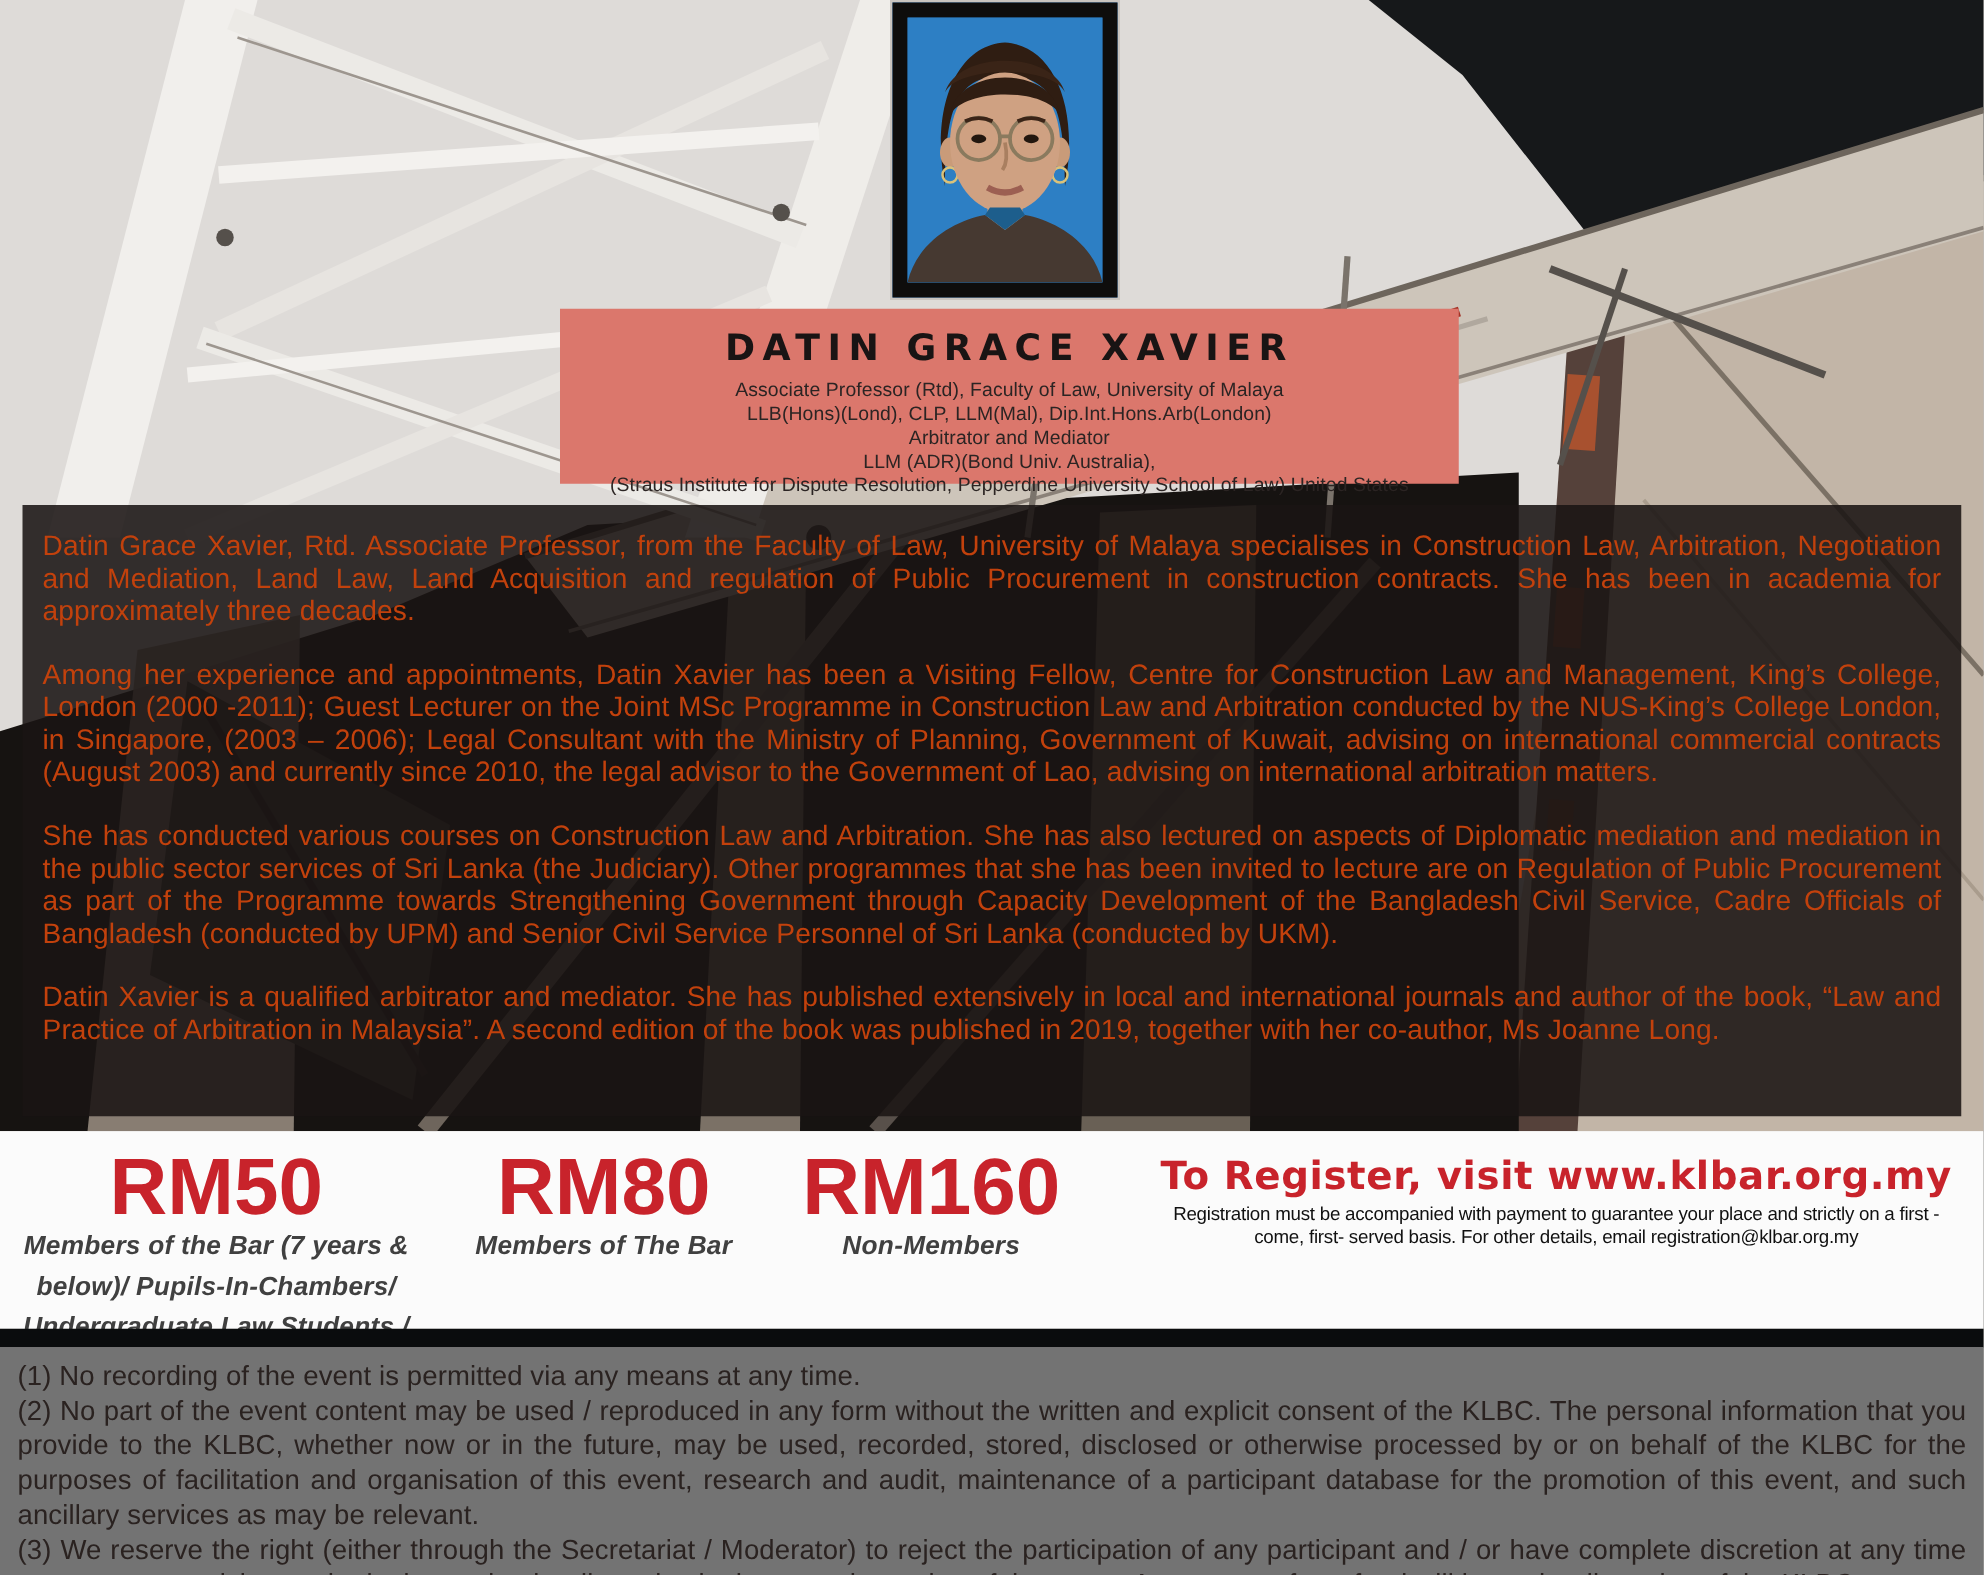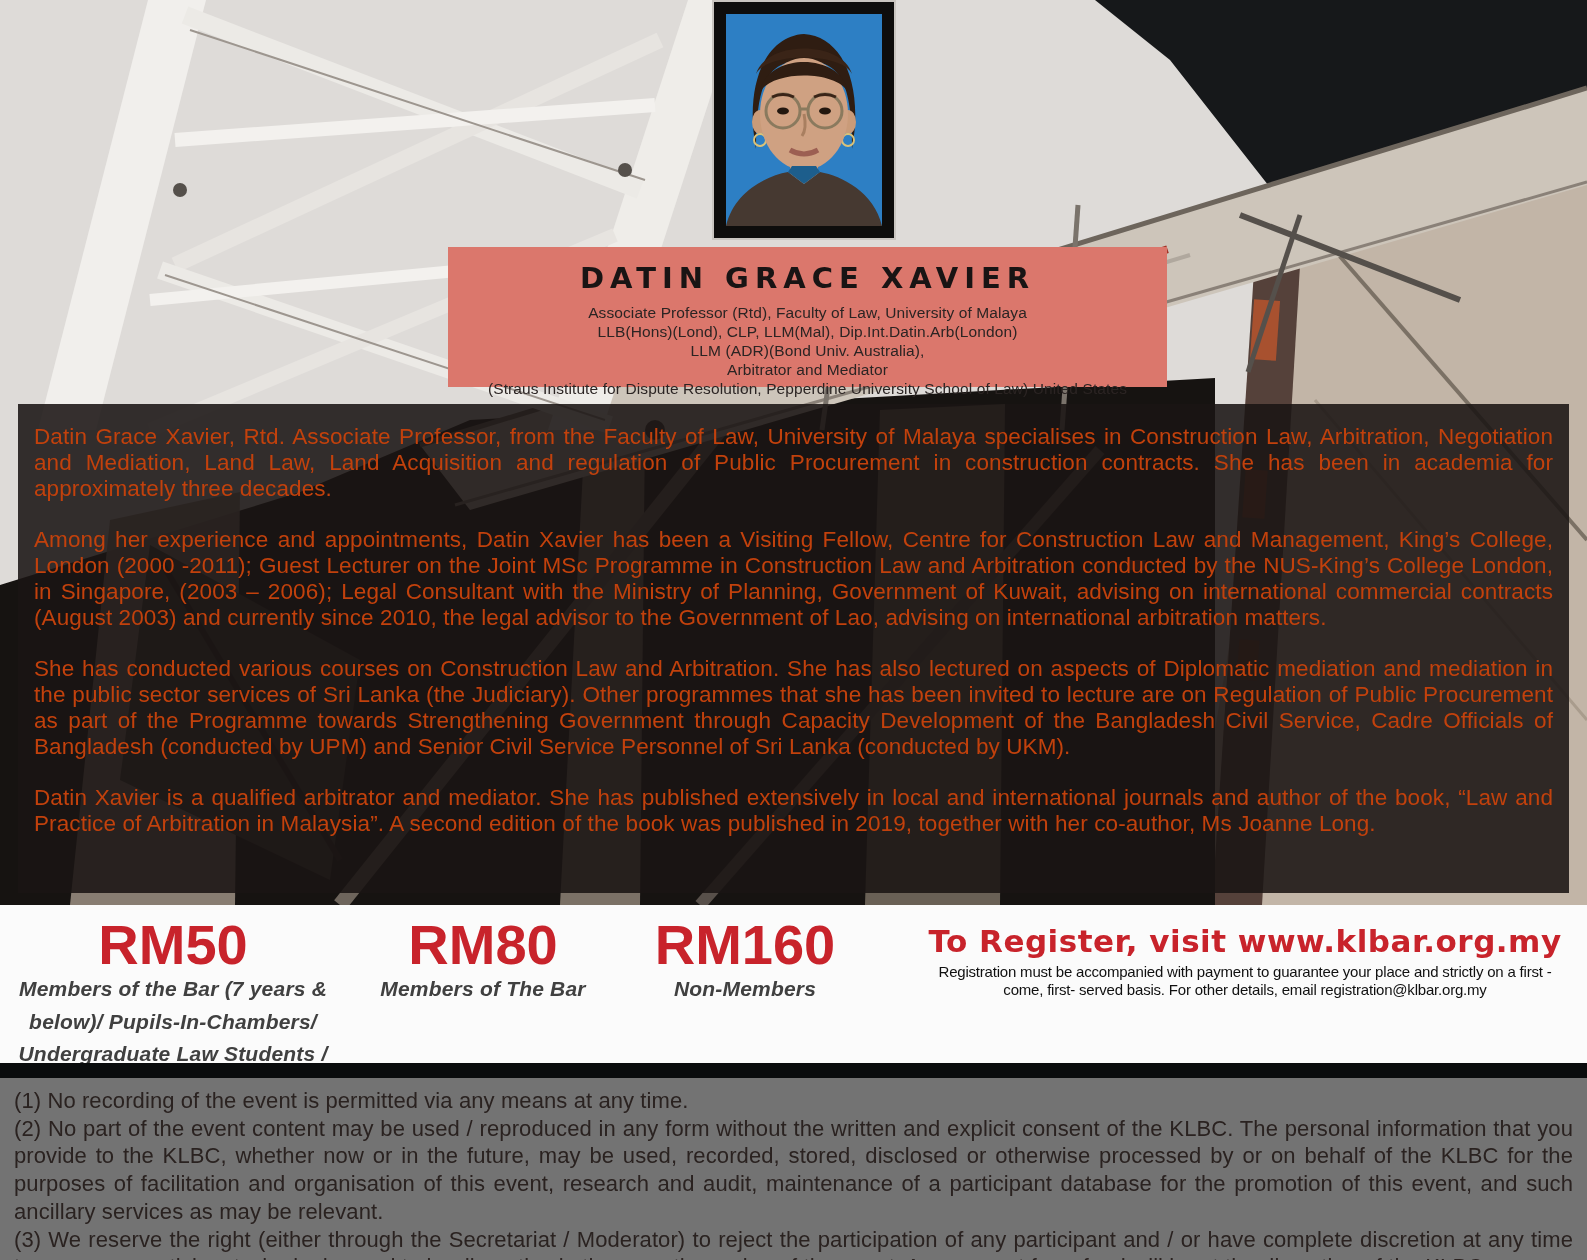--- a/index.html
+++ b/index.html
@@ -58,21 +58,21 @@
   .pricing-band{
     position:absolute;left:0;top:905px;width:1587px;height:158px;
     background:#fbfbfb;
   }
   .tier{position:absolute;top:0;text-align:center;}
   .tier-1{left:8px;width:330px;}
   .tier-2{left:368px;width:230px;}
   .tier-3{left:610px;width:270px;}
   .price{
     margin-top:12px;
-    font-size:56px;font-weight:700;color:#c8232b;
+    font-size:64px;font-weight:700;color:#c8232b;
     letter-spacing:0px;line-height:1;
   }
   .audience{
     font-size:21px;font-weight:700;font-style:italic;
     color:#404040;line-height:1.55;letter-spacing:0.2px;
   }
   .register{position:absolute;left:925px;top:0;width:640px;text-align:center;}
   .register h2{
     margin:18px 0 4px 0;
     font-family:"DejaVu Sans", sans-serif;
@@ -185,23 +185,23 @@
       <path d="M64,136 Q78,144 92,136" fill="none" stroke="#9c5f52" stroke-width="5"></path>
 
       <path d="M0,212 C8,178 40,162 62,158 L78,170 L94,158 C116,162 148,178 156,212 Z" fill="#463931"></path>
       <path d="M62,158 L78,170 L94,158 L90,152 L66,152 Z" fill="#1d5e8c"></path>
     </svg>
   </div>
 
   <div class="info-card">
     <h1 class="speaker-name">DATIN GRACE XAVIER</h1>
     <div class="cred-line">Associate Professor (Rtd), Faculty of Law, University of Malaya</div>
-    <div class="cred-line">LLB(Hons)(Lond), CLP, LLM(Mal), Dip.Int.Datin.Arb(London)</div>
+    <div class="cred-line">LLB(Hons)(Lond), CLP, LLM(Mal), Dip.Int.Hons.Arb(London)</div>
+    <div class="cred-line">Arbitrator and Mediator</div>
     <div class="cred-line">LLM (ADR)(Bond Univ. Australia),</div>
-    <div class="cred-line">Arbitrator and Mediator</div>
     <div class="cred-line">(Straus Institute for Dispute Resolution, Pepperdine University School of Law) United States</div>
   </div>
 
   <div class="bio-overlay">
     <p>Datin Grace Xavier, Rtd. Associate Professor, from the Faculty of Law, University of Malaya specialises in Construction Law, Arbitration, Negotiation and Mediation, Land Law, Land Acquisition and regulation of Public Procurement in construction contracts. She has been in academia for approximately three decades.</p>
     <p>Among her experience and appointments, Datin Xavier has been a Visiting Fellow, Centre for Construction Law and Management, King’s College, London (2000 -2011); Guest Lecturer on the Joint MSc Programme in Construction Law and Arbitration conducted by the NUS-King’s College London, in Singapore, (2003 – 2006);  Legal Consultant with the Ministry of Planning, Government of Kuwait, advising on international commercial contracts (August 2003) and currently since 2010, the legal advisor to the Government of Lao, advising on international arbitration matters.</p>
     <p>She has conducted various courses on Construction Law and Arbitration.  She has also lectured on aspects of Diplomatic mediation and mediation in the public sector services of Sri Lanka (the Judiciary).  Other programmes that she has been invited to lecture are on Regulation of Public Procurement as part of the Programme towards Strengthening Government through Capacity Development of the Bangladesh Civil Service, Cadre Officials of Bangladesh (conducted by UPM) and Senior Civil Service Personnel of Sri Lanka (conducted by UKM).</p>
     <p>Datin Xavier is a qualified arbitrator and mediator.  She has published extensively in local and international journals and author of the book, “Law and Practice of Arbitration in Malaysia”.  A second edition of the book was published in 2019, together with her co-author, Ms Joanne Long.</p>
   </div>
 

